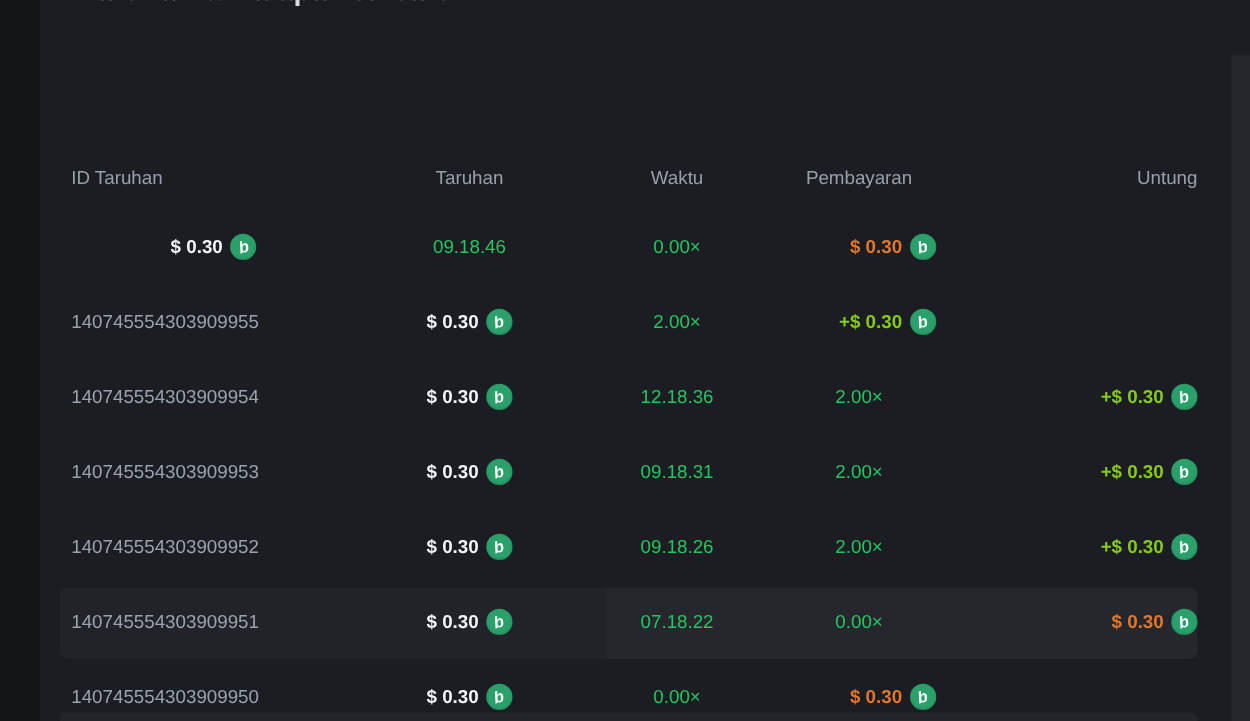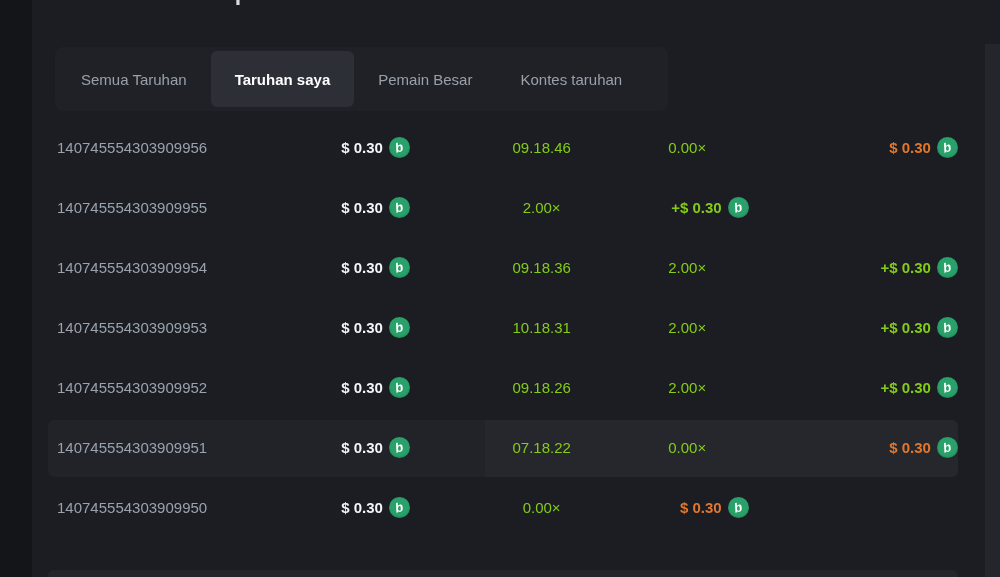--- a/index.html
+++ b/index.html
@@ -40,21 +40,21 @@
   .trow.head{height:50px;}
   .cell{font-size:15px;position:relative;z-index:1;}
   .c-id{padding-left:9px;text-align:left;color:#9aa2ad;}
   .c-bet,.c-time,.c-payout{display:flex;justify-content:center;align-items:center;}
   .c-profit{display:flex;justify-content:flex-end;align-items:center;}
   .head .cell{color:#98a0ab;font-weight:400;}
   .head .c-bet,.head .c-time,.head .c-payout{justify-content:center;}
   .head .c-profit{justify-content:flex-end;}
 
   .bet-amount{color:#f2f4f7;font-weight:700;}
-  .t-time,.t-payout{color:#84cc16;}
+  .t-time,.t-payout{color:#22c55e;}
   .profit-amount{font-weight:700;}
   .profit-amount.win{color:#84cc16;}
   .profit-amount.loss{color:#e2772c;}
 
   .coin{
     width:21px;height:21px;border-radius:50%;background:#2aa06a;
     display:inline-flex;align-items:center;justify-content:center;
     margin-left:6px;flex:0 0 auto;box-shadow:inset 0 -1px 2px rgba(0,0,0,.15);
   }
   .coin span{
@@ -80,39 +80,31 @@
 </style>
 </head>
 <body>
 
 <div class="content">
 
   <div class="title-clip">
     <h1>Taruhan &amp; Balapan terbaru</h1>
   </div>
 
-  <div class="tabbar">
-    <div class="tab">
-      <span>Semua Taruhan</span>
+
+  <div class="table">
+    <div class="trow head">
+      <div class="cell c-id">ID Taruhan</div>
+      <div class="cell c-bet">Taruhan</div>
+      <div class="cell c-time">Waktu</div>
+      <div class="cell c-payout">Pembayaran</div>
+      <div class="cell c-profit">Untung</div>
     </div>
-    <div class="tab active">
-      <span>Taruhan saya</span>
-    </div>
-    <div class="tab">
-      <span>Pemain Besar</span>
-    </div>
-    <div class="tab">
-      <span>Kontes taruhan</span>
-    </div>
-  </div>
-
-  <div class="table">
     <div id="rows-container">
         <div class="trow">
-          <div class="cell c-id">140745554303909956</div>
           <div class="cell c-bet">
             <span class="bet-amount">$ 0.30</span>
             <span class="coin">
               <span>b</span>
             </span>
           </div>
           <div class="cell c-time">
             <span class="t-time">09.18.46</span>
           </div>
           <div class="cell c-payout">
@@ -145,42 +137,42 @@
         </div>
         <div class="trow">
           <div class="cell c-id">140745554303909954</div>
           <div class="cell c-bet">
             <span class="bet-amount">$ 0.30</span>
             <span class="coin">
               <span>b</span>
             </span>
           </div>
           <div class="cell c-time">
-            <span class="t-time">09.18.36</span>
+            <span class="t-time">12.18.36</span>
           </div>
           <div class="cell c-payout">
             <span class="t-payout">2.00×</span>
           </div>
           <div class="cell c-profit">
             <span class="profit-amount win">+$ 0.30</span>
             <span class="coin">
               <span>b</span>
             </span>
           </div>
         </div>
         <div class="trow">
           <div class="cell c-id">140745554303909953</div>
           <div class="cell c-bet">
             <span class="bet-amount">$ 0.30</span>
             <span class="coin">
               <span>b</span>
             </span>
           </div>
           <div class="cell c-time">
-            <span class="t-time">10.18.31</span>
+            <span class="t-time">09.18.31</span>
           </div>
           <div class="cell c-payout">
             <span class="t-payout">2.00×</span>
           </div>
           <div class="cell c-profit">
             <span class="profit-amount win">+$ 0.30</span>
             <span class="coin">
               <span>b</span>
             </span>
           </div>

